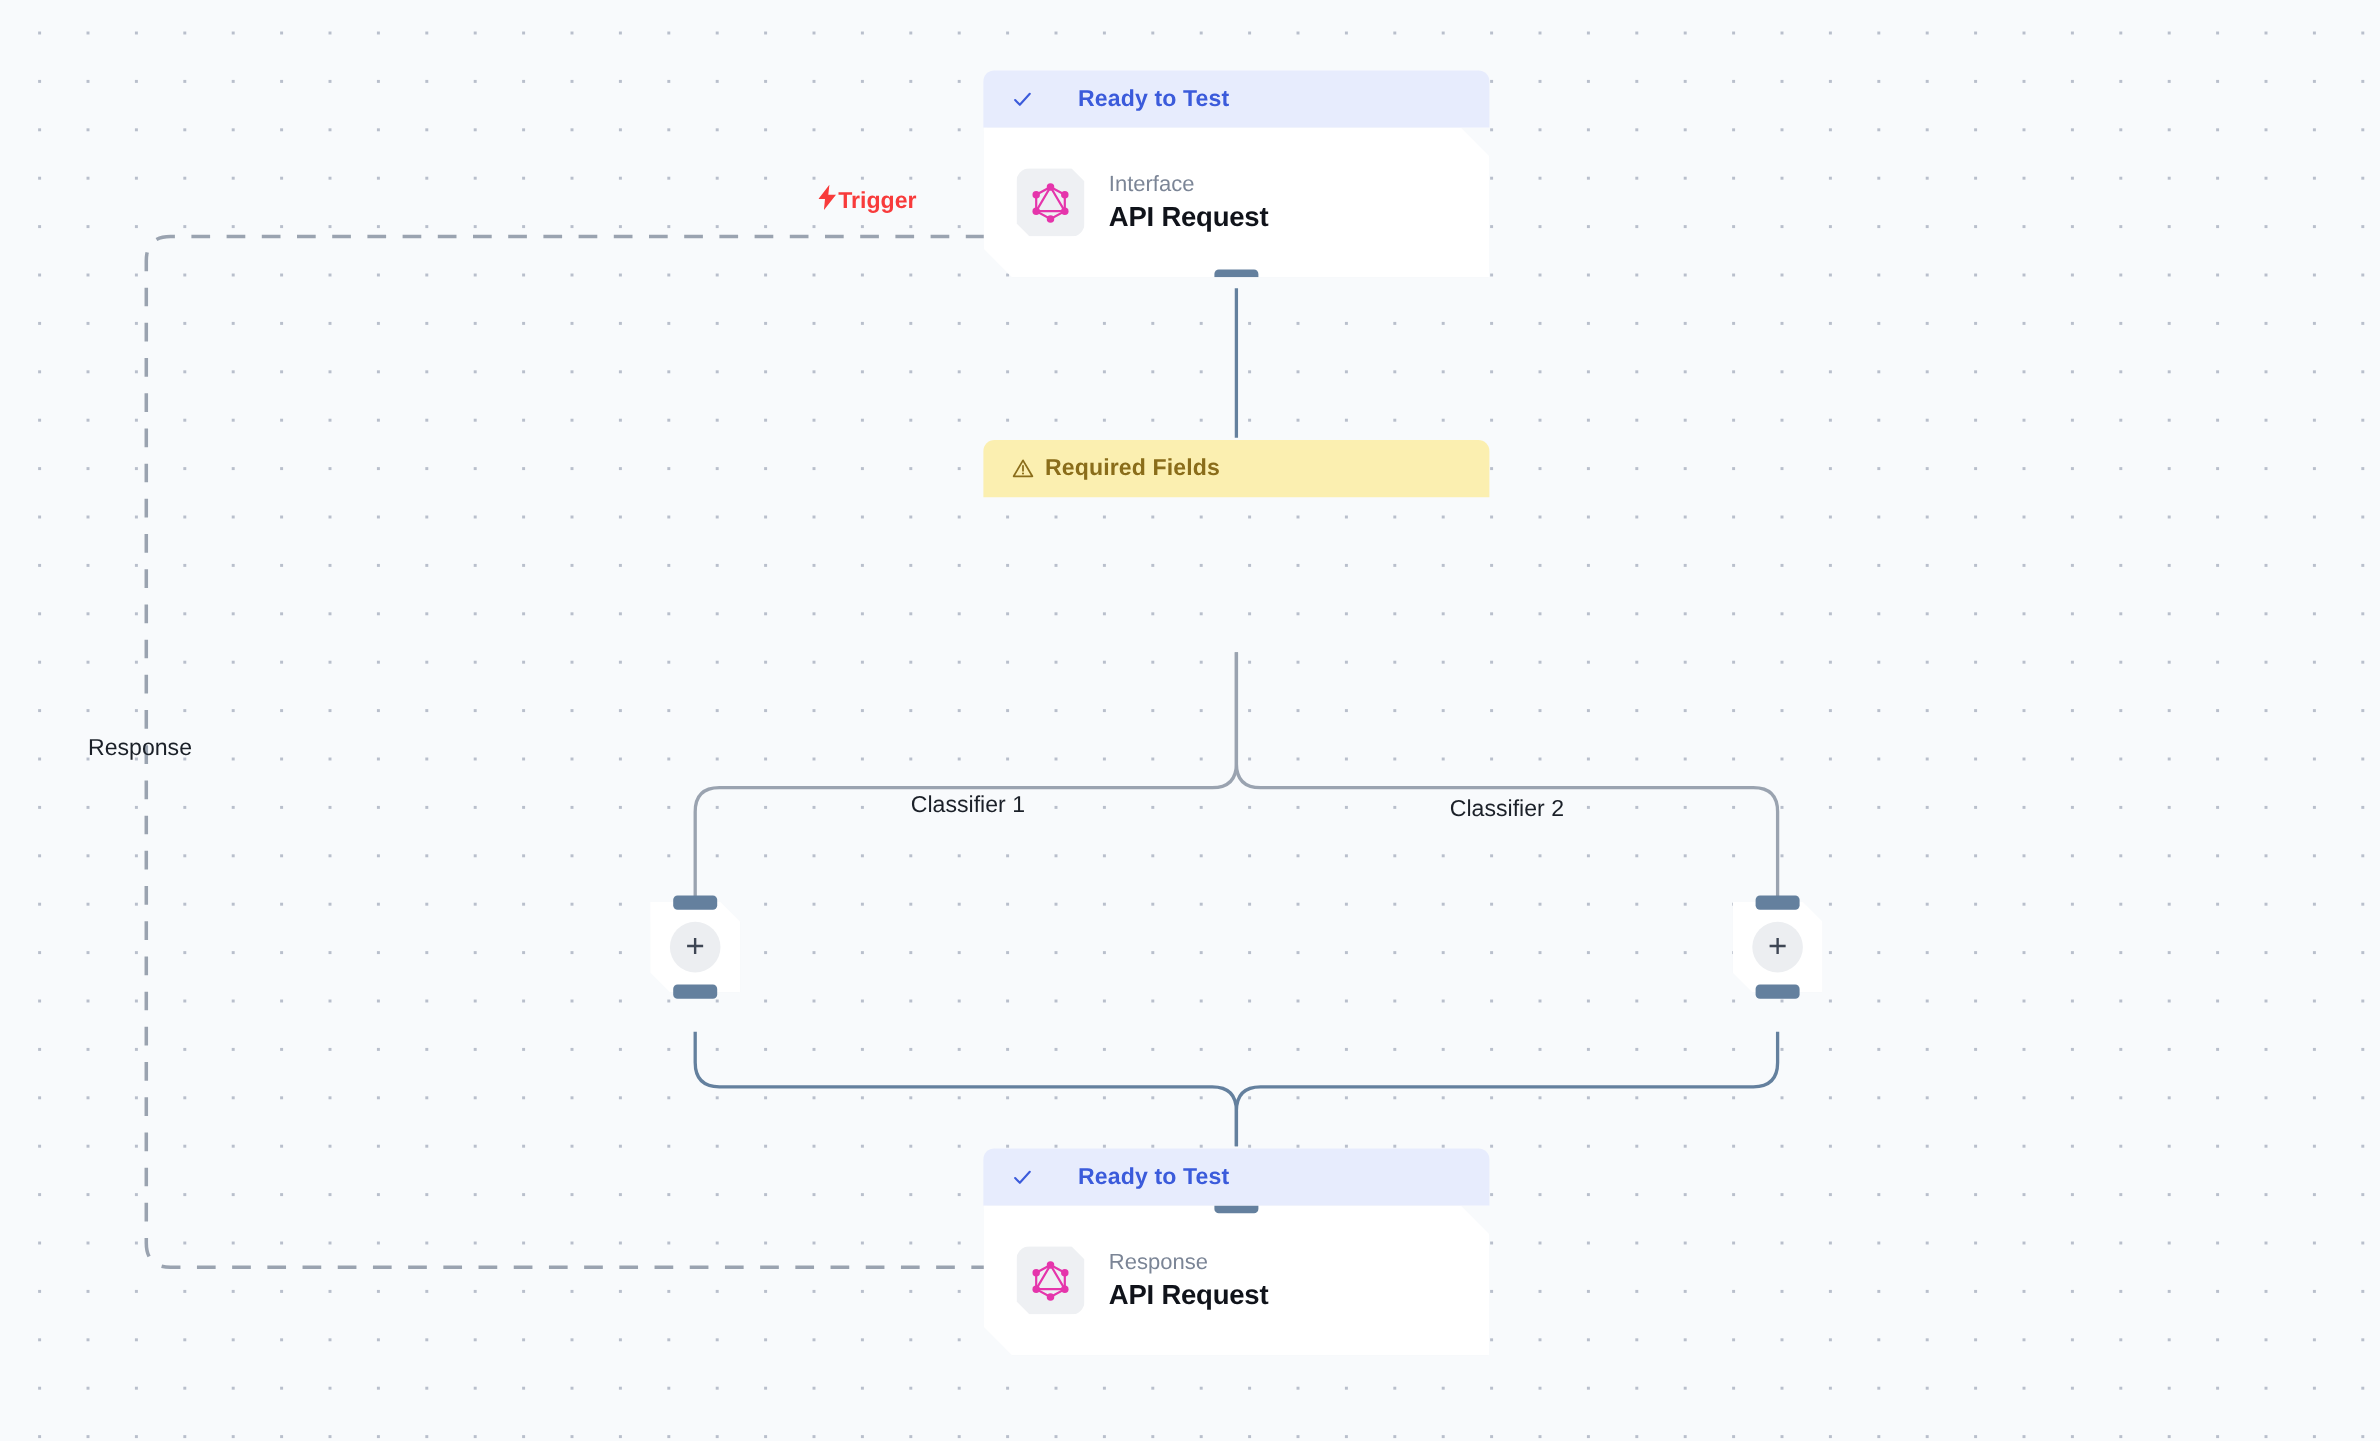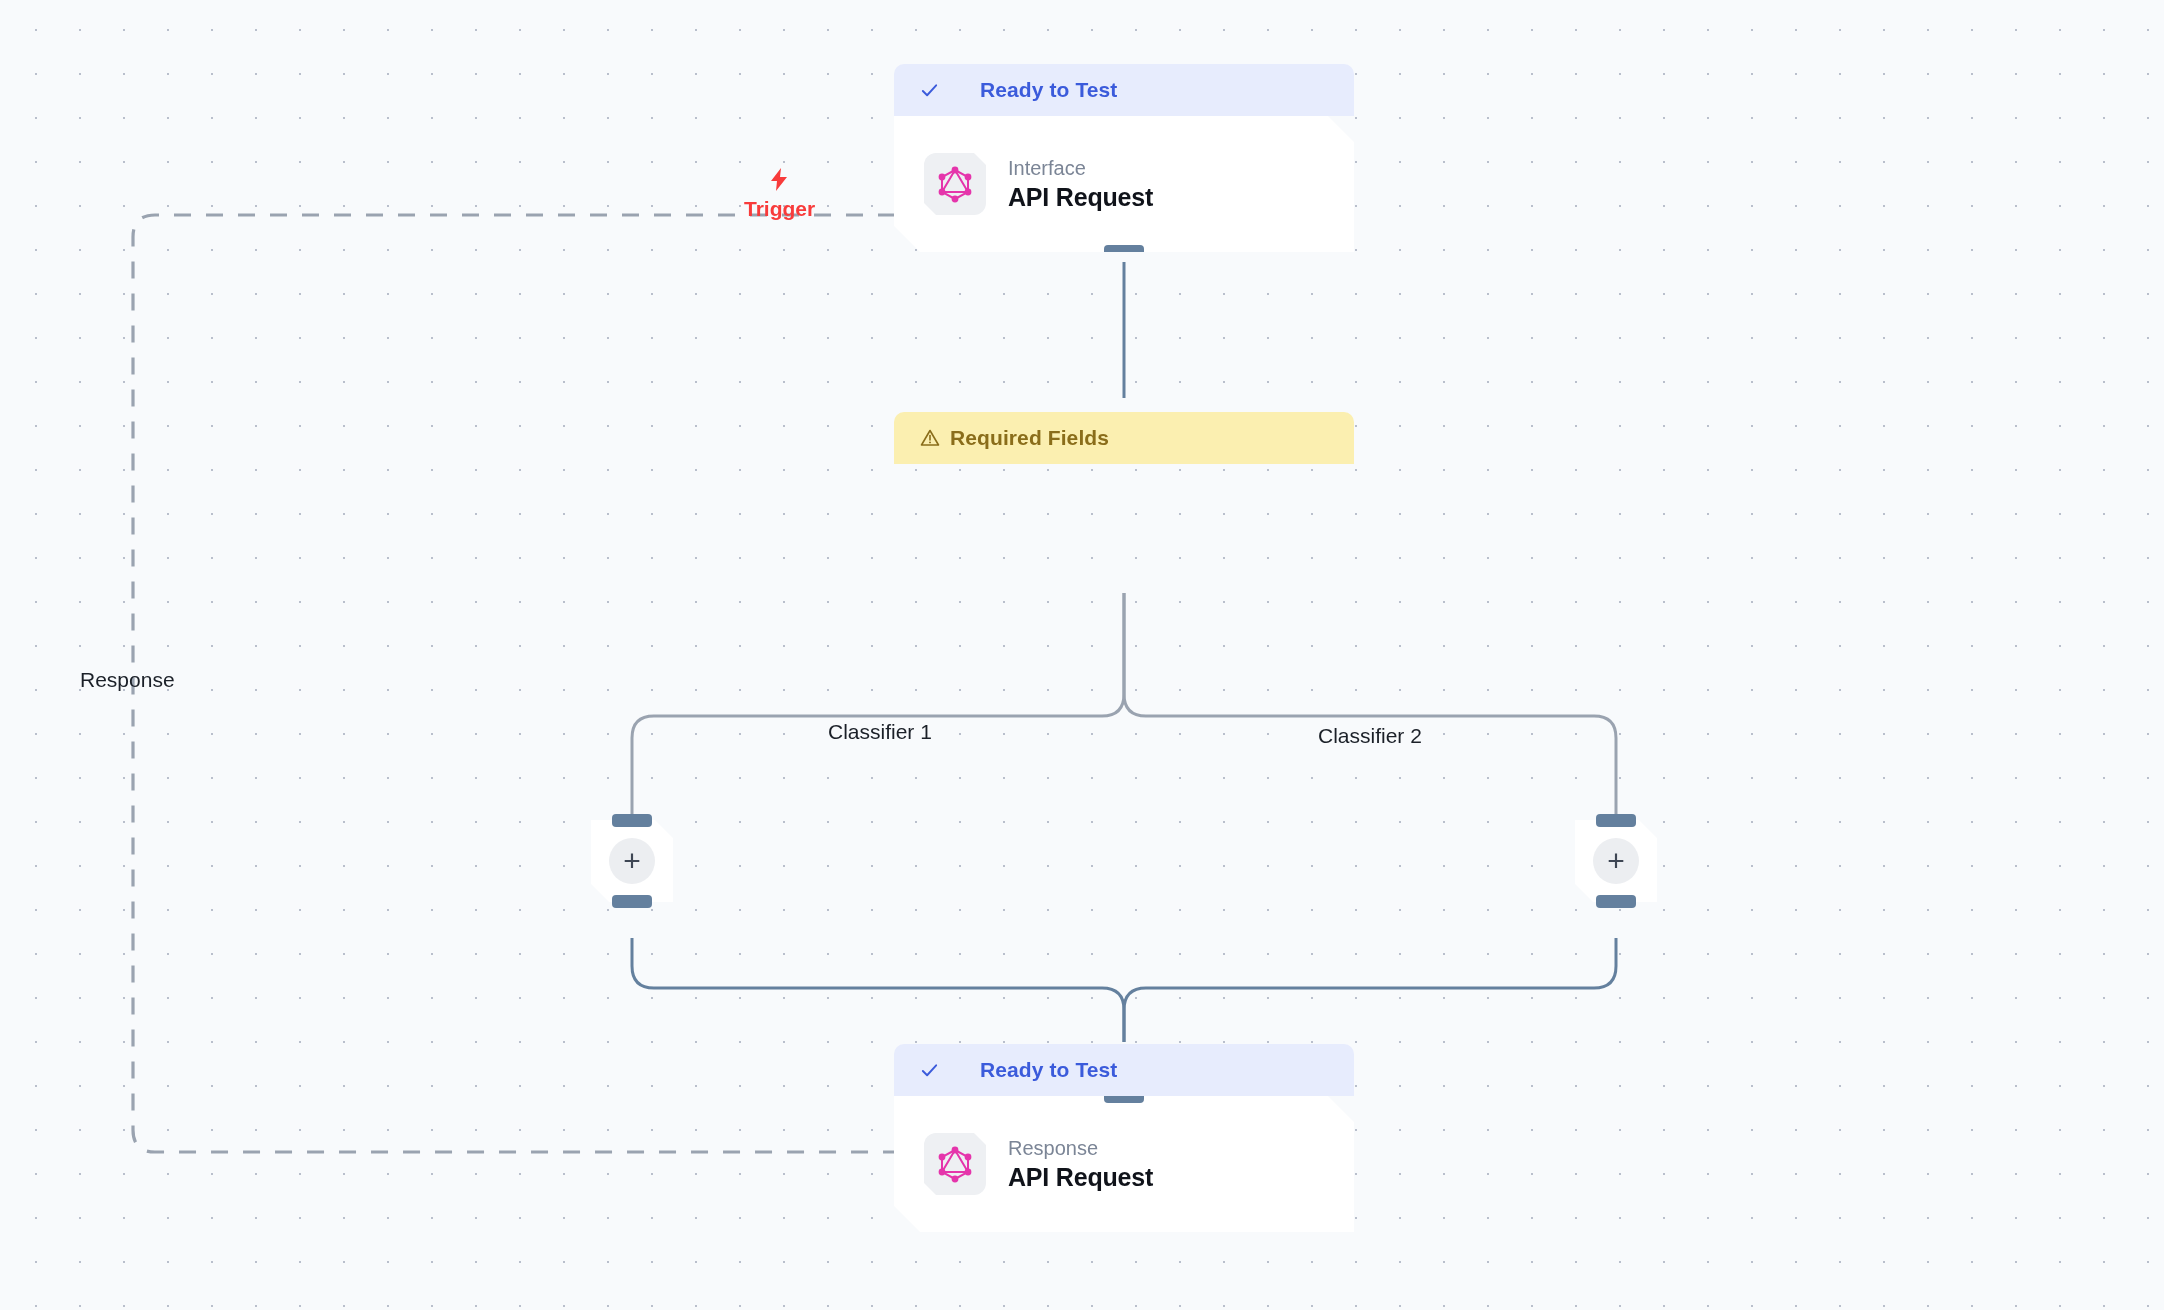--- a/index.html
+++ b/index.html
@@ -146,21 +146,20 @@
     font-size: 30px;
     line-height: 1;
     font-weight: 300;
   }
 
   
   .edge-label {
     position: absolute;
     font-size: 21px;
     white-space: nowrap;
-    flex-direction: column;
   }
   .edge-label.trigger {
     color: #f83b3b;
     font-weight: bold;
     display: flex;
     align-items: center;
     gap: 1px;
   }
   .edge-label.plain { color: #1b2028; }
   .edge-label.branch {
@@ -237,21 +236,21 @@
         </div>
         <div class="node-text">
           <span class="node-kind">Interface</span>
           <span class="node-title">API Request</span>
         </div>
         <div class="handle bottom"></div>
       </div>
     </div>
   </div>
 
-  <div class="node selected" id="node-classifier" style="left:894px; top:412px;">
+  <div class="node selected" id="node-classifier" style="left:894px; top:400px;">
     <div class="status-bar warn">
       <span class="s-icon">
         <svg width="20" height="20" viewBox="0 0 20 20" aria-hidden="true">
           <path d="M10 2.5 L18.5 17 L1.5 17 Z" fill="none" stroke="#8a6d1a" stroke-width="1.6" stroke-linejoin="round"></path>
           <path d="M10 7.5 L10 12" stroke="#8a6d1a" stroke-width="1.6" stroke-linecap="round"></path>
           <circle cx="10" cy="14.4" r="0.95" fill="#8a6d1a"></circle>
         </svg>
       </span>
       <span>Required Fields</span>
     </div>

